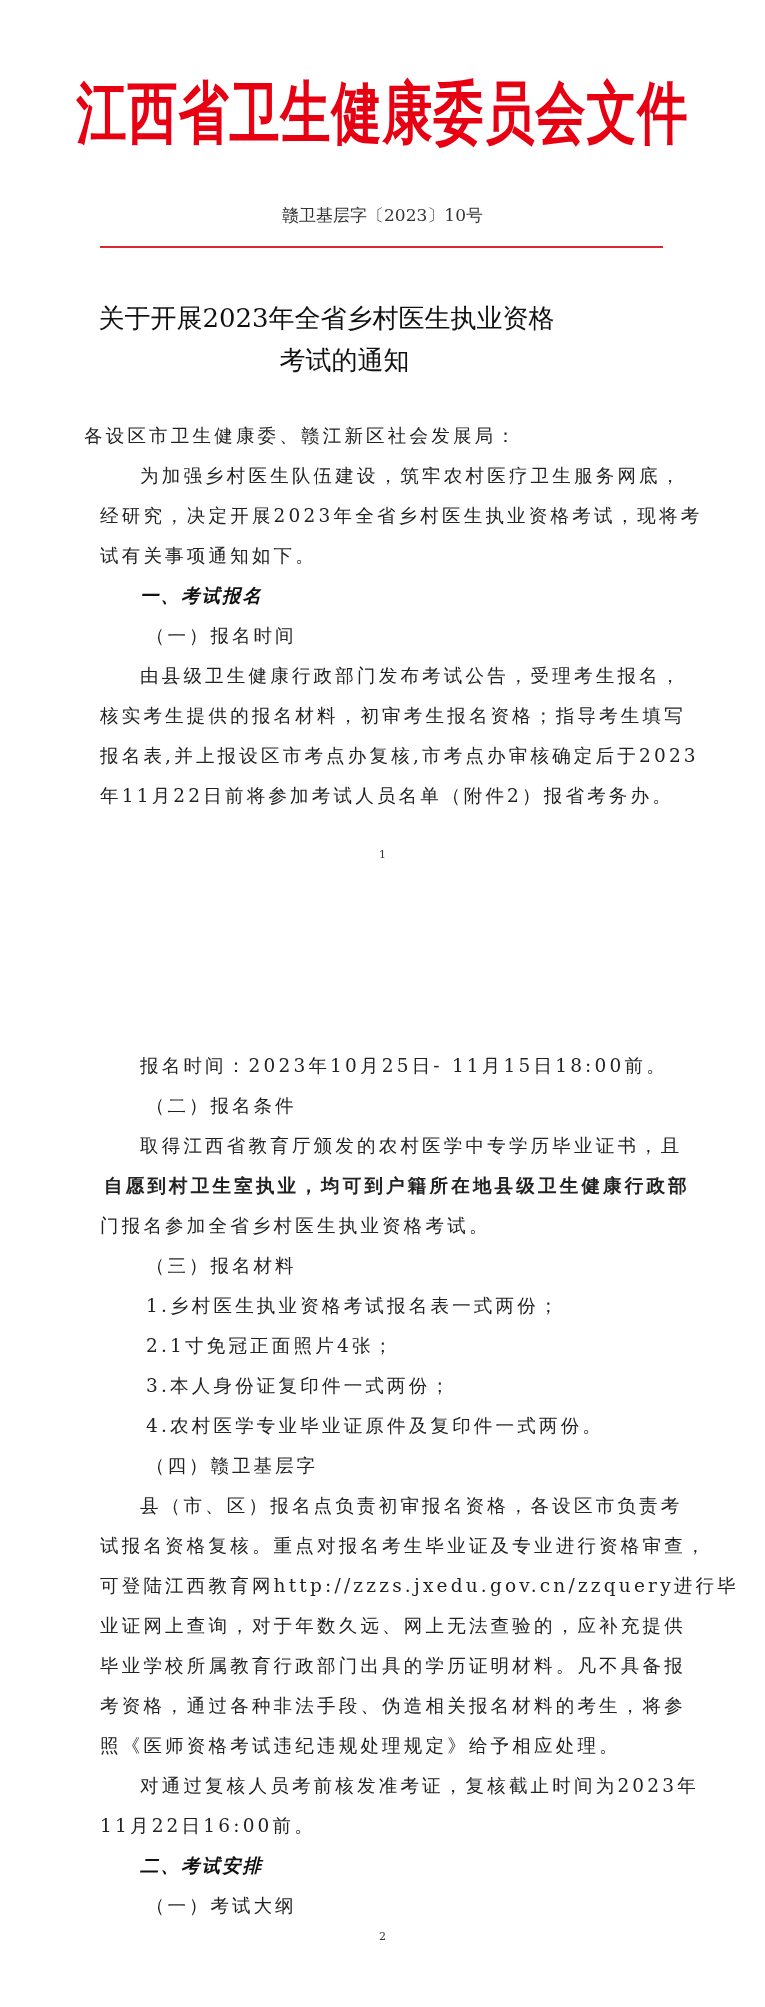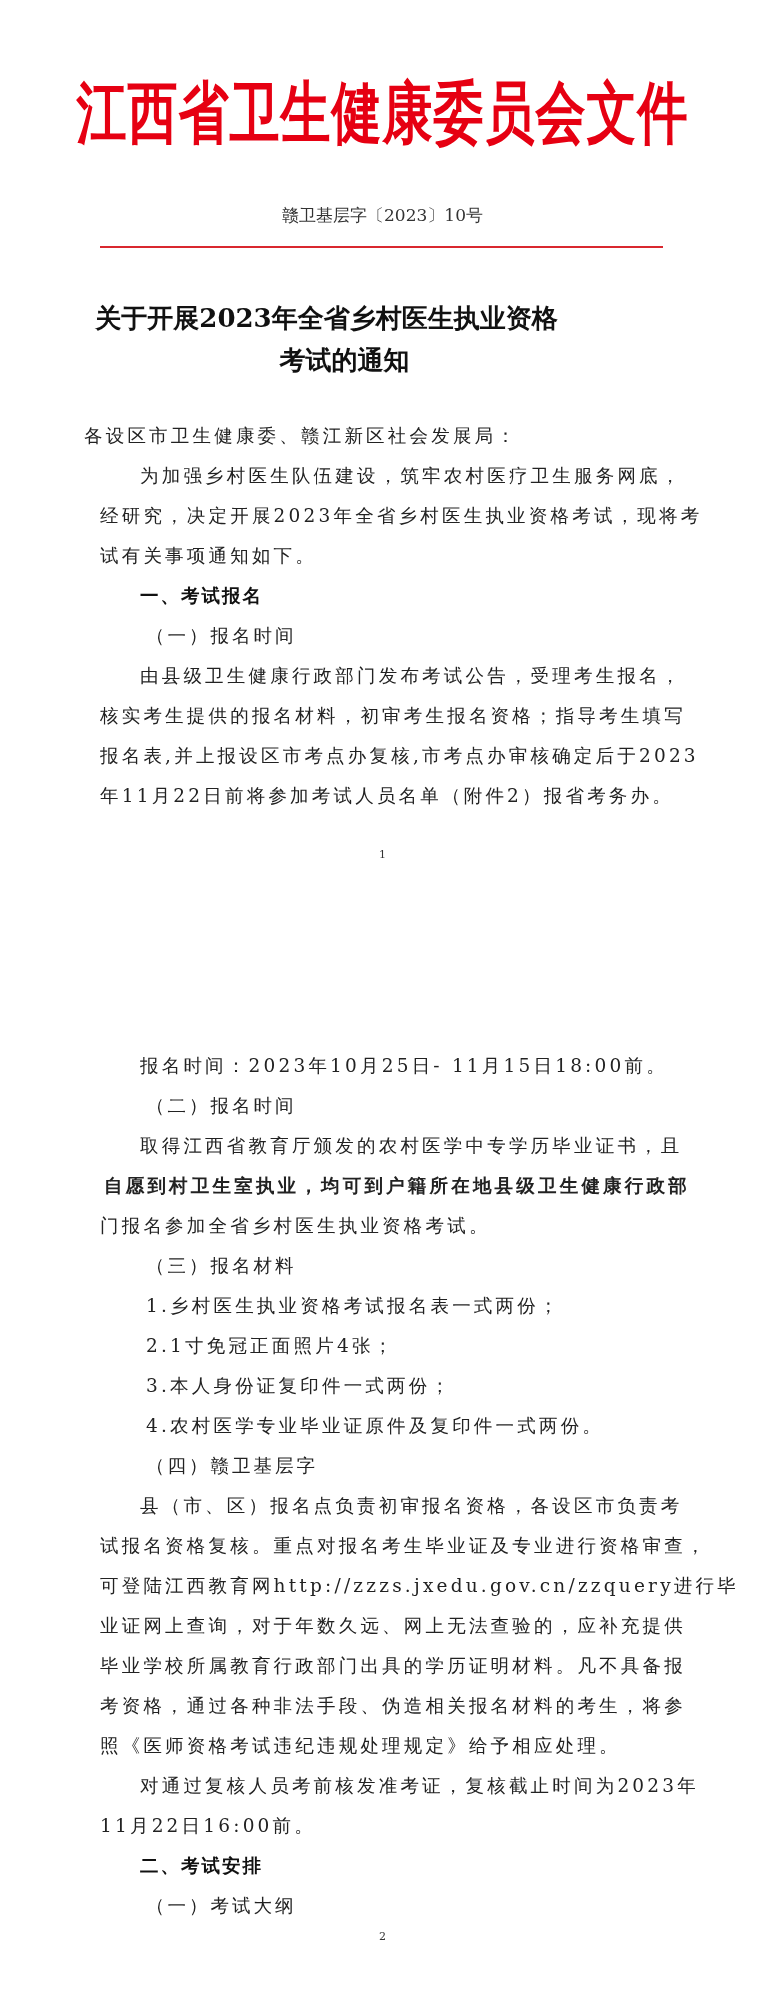--- a/index.html
+++ b/index.html
@@ -5,23 +5,23 @@
   html, body { margin: 0; padding: 0; background: #ffffff; }
   body { width: 765px; height: 2007px; position: relative; overflow: hidden;
          font-family: "DejaVu Serif", "Liberation Serif", serif; color: #222; }
   .abs { position: absolute; white-space: nowrap; }
   .masthead { left: 0; width: 765px; top: 68px; text-align: center;
               font-family: "DejaVu Sans", "Liberation Sans", sans-serif;
               font-weight: bold; font-size: 50px; color: #e60012;
               letter-spacing: 1px; transform: scaleY(1.35); transform-origin: top center; }
   .docnum { left: 0; width: 765px; top: 204px; text-align: center; font-size: 17px; color: #333; }
   .redline { left: 100px; top: 246px; width: 563px; height: 2px; background: #d9282f; }
-  .title { left: 0; width: 653px; text-align: center; font-weight: bold; font-size: 26px; color: #111; }
+  .title { left: 0; width: 653px; text-align: center; font-weight: normal; font-size: 26px; color: #111; }
   .line { font-size: 18.5px; color: #222; letter-spacing: 3.2px; }
-  .h1 { font-family: "DejaVu Sans", "Liberation Sans", sans-serif; font-weight: bold; font-size: 18.5px; color: #111; letter-spacing: 2px; }
+  .h1 { font-family: "DejaVu Sans", "Liberation Sans", sans-serif; font-weight: bold; font-size: 18.5px; color: #111; letter-spacing: 2px; font-style: italic; }
   .h2 { font-size: 18.5px; color: #222; letter-spacing: 3px; }
   .pagenum { left: 0; width: 765px; text-align: center; font-size: 11px; color: #333; }
 </style>
 </head>
 <body>
 
 <div class="abs masthead">江西省卫生健康委员会文件</div>
 <div class="abs docnum">赣卫基层字〔2023〕10号</div>
 <div class="abs redline"></div>
 
@@ -39,21 +39,21 @@
 
 <div class="abs line" style="left:140px; top:663px;">由县级卫生健康行政部门发布考试公告，受理考生报名，</div>
 <div class="abs line" style="left:100px; top:703px;">核实考生提供的报名材料，初审考生报名资格；指导考生填写</div>
 <div class="abs line" style="left:100px; top:743px;">报名表,并上报设区市考点办复核,市考点办审核确定后于2023</div>
 <div class="abs line" style="left:100px; top:783px;">年11月22日前将参加考试人员名单（附件2）报省考务办。</div>
 
 <div class="abs pagenum" style="top:848px;">1</div>
 
 <div class="abs line" style="left:140px; top:1053px;">报名时间：2023年10月25日- 11月15日18:00前。</div>
 
-<div class="abs h2" style="left:146px; top:1093px;">（二）报名时间</div>
+<div class="abs h2" style="left:146px; top:1093px;">（二）报名条件</div>
 <div class="abs line" style="left:140px; top:1133px;">取得江西省教育厅颁发的农村医学中专学历毕业证书，且</div>
 <div class="abs line" style="left:104px; top:1173px;font-weight:bold;">自愿到村卫生室执业，均可到户籍所在地县级卫生健康行政部</div>
 <div class="abs line" style="left:100px; top:1213px;">门报名参加全省乡村医生执业资格考试。</div>
 
 <div class="abs h2" style="left:146px; top:1253px;">（三）报名材料</div>
 <div class="abs line" style="left:146px; top:1293px;">1.乡村医生执业资格考试报名表一式两份；</div>
 <div class="abs line" style="left:146px; top:1333px;">2.1寸免冠正面照片4张；</div>
 <div class="abs line" style="left:146px; top:1373px;">3.本人身份证复印件一式两份；</div>
 <div class="abs line" style="left:146px; top:1413px;">4.农村医学专业毕业证原件及复印件一式两份。</div>
 

